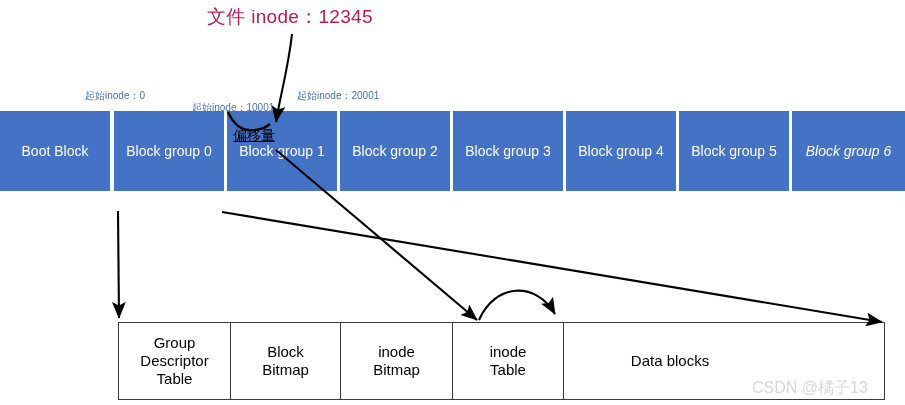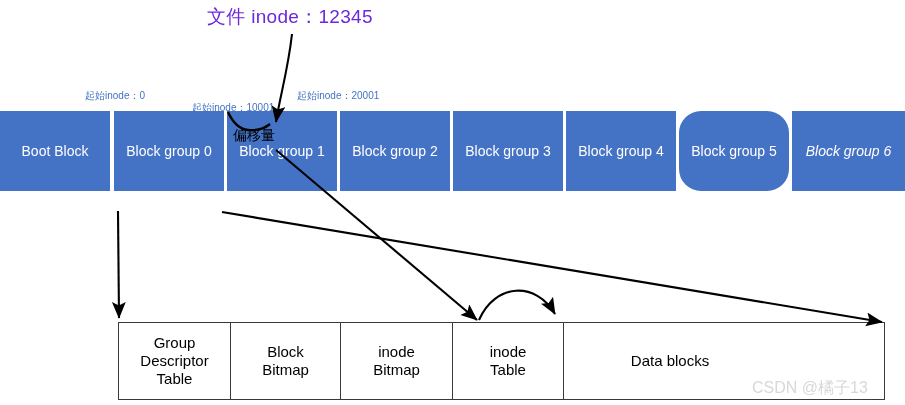--- a/index.html
+++ b/index.html
@@ -15,21 +15,21 @@
     font-family: "Liberation Sans", "DejaVu Sans", sans-serif;
     overflow: hidden;
   }
 
   
   #title {
     position: absolute;
     left: 207px;
     top: 4px;
     font-size: 19px;
-    color: #6d28d9;
+    color: #be185d;
     white-space: nowrap;
     letter-spacing: 0.3px;
   }
 
   
   .start-label {
     position: absolute;
     top: 89px;
     font-size: 10px;
     color: #4472C4;
@@ -59,20 +59,21 @@
   }
 
   
   #offset-label {
     position: absolute;
     left: 233px;
     top: 127px;
     font-size: 14px;
     color: #000000;
     white-space: nowrap;
+    text-decoration: underline;
   }
 
   
   #table {
     position: absolute;
     left: 118px;
     top: 322px;
     width: 767px;
     height: 78px;
     border: 1.4px solid #3a3a3a;
@@ -127,21 +128,21 @@
       <div class="start-label" style="left: 297px;">起始inode：20001</div>
     </div>
 
   <div id="band">
       <div class="block" style="left: 0px; width: 110px; background: rgb(68, 114, 196);">Boot Block</div>
       <div class="block" style="left: 114px; width: 110px; background: rgb(68, 114, 196);">Block group 0</div>
       <div class="block" style="left: 227px; width: 110px; background: rgb(68, 114, 196);">Block group 1</div>
       <div class="block" style="left: 340px; width: 110px; background: rgb(68, 114, 196);">Block group 2</div>
       <div class="block" style="left: 453px; width: 110px; background: rgb(68, 114, 196);">Block group 3</div>
       <div class="block" style="left: 566px; width: 110px; background: rgb(68, 114, 196);">Block group 4</div>
-      <div class="block" style="left: 679px; width: 110px; background: rgb(68, 114, 196); border-radius: 22px;">Block group 5</div>
+      <div class="block" style="left: 679px; width: 110px; background: rgb(68, 114, 196);">Block group 5</div>
       <div class="block" style="left: 792px; width: 113px; background: rgb(68, 114, 196); font-style: italic;">Block group 6</div>
     </div>
 
   <div id="offset-label">偏移量</div>
 
   <div id="table">
       <div class="cell" style="width: 112px; flex: 0 0 112px;">Group<br>Descriptor<br>Table</div>
       <div class="cell" style="width: 110px; flex: 0 0 110px;">Block<br>Bitmap</div>
       <div class="cell" style="width: 112px; flex: 0 0 112px;">inode<br>Bitmap</div>
       <div class="cell" style="width: 111px; flex: 0 0 111px;">inode<br>Table</div>

